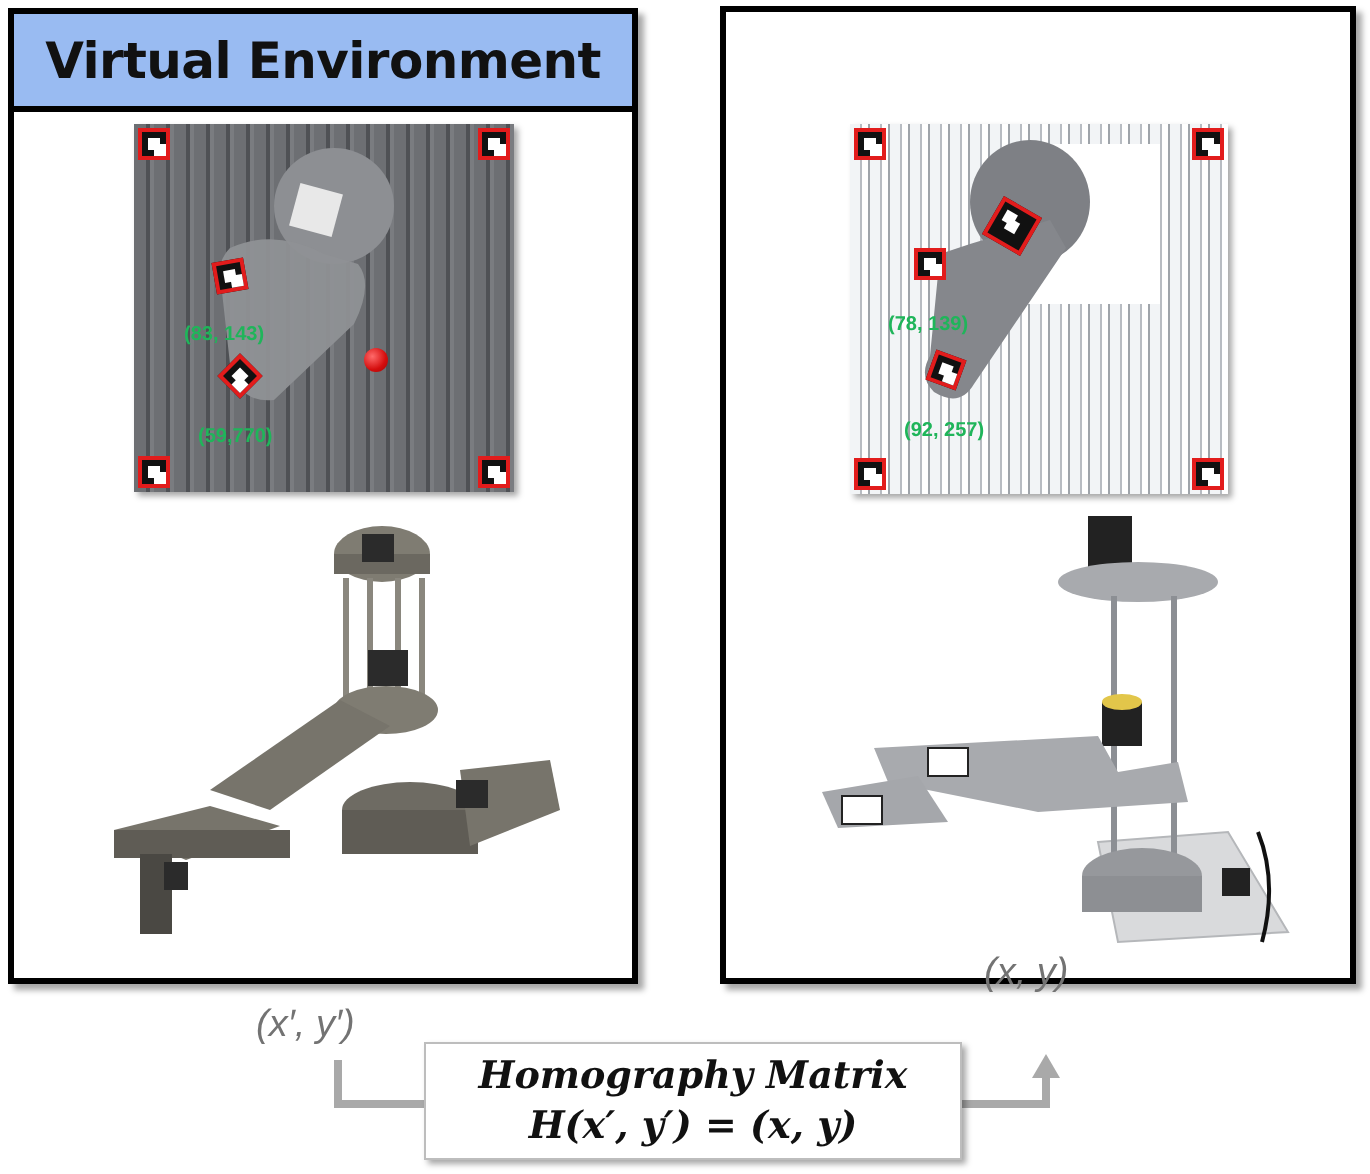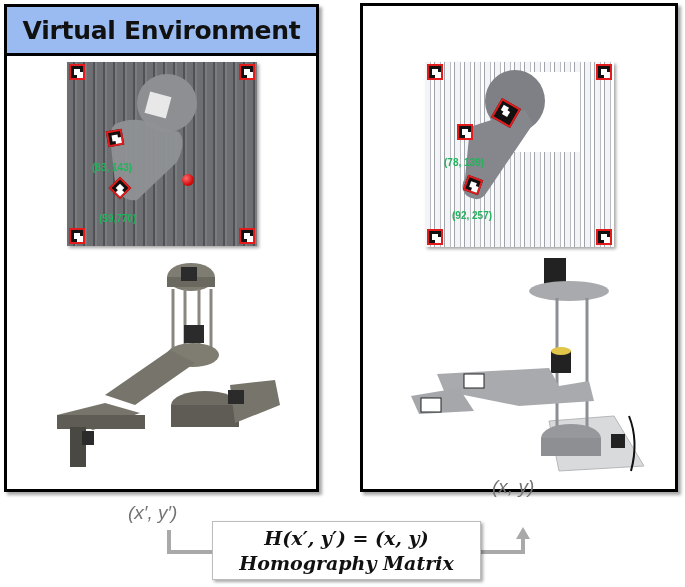--- a/index.html
+++ b/index.html
@@ -105,15 +105,15 @@
 <div class="math" style="position:absolute; left:128px; top:502px; font-size:19px;">(x′, y′)</div>
 <div class="math" style="position:absolute; left:492px; top:476px; font-size:19px;">(x, y)</div>
 
 <div class="connector" style="left:167px; top:530px; width:4px; height:24px;"></div>
 <div class="connector" style="left:167px; top:550px; width:46px; height:4px;"></div>
 <div class="connector" style="left:481px; top:550px; width:44px; height:4px;"></div>
 <div class="connector" style="left:521px; top:538px; width:4px; height:16px;"></div>
 <div style="position:absolute; left:516px; top:527px; width:0; height:0; border-left:7px solid transparent; border-right:7px solid transparent; border-bottom:12px solid #a9a9a9;"></div>
 
 <div class="formula-box">
+  <div class="formula-line">Homography Matrix</div>
   <div class="formula-line">H(x′, y′)  =  (x, y)</div>
-  <div class="formula-line">Homography Matrix</div>
 </div>
 
 </body></html>

